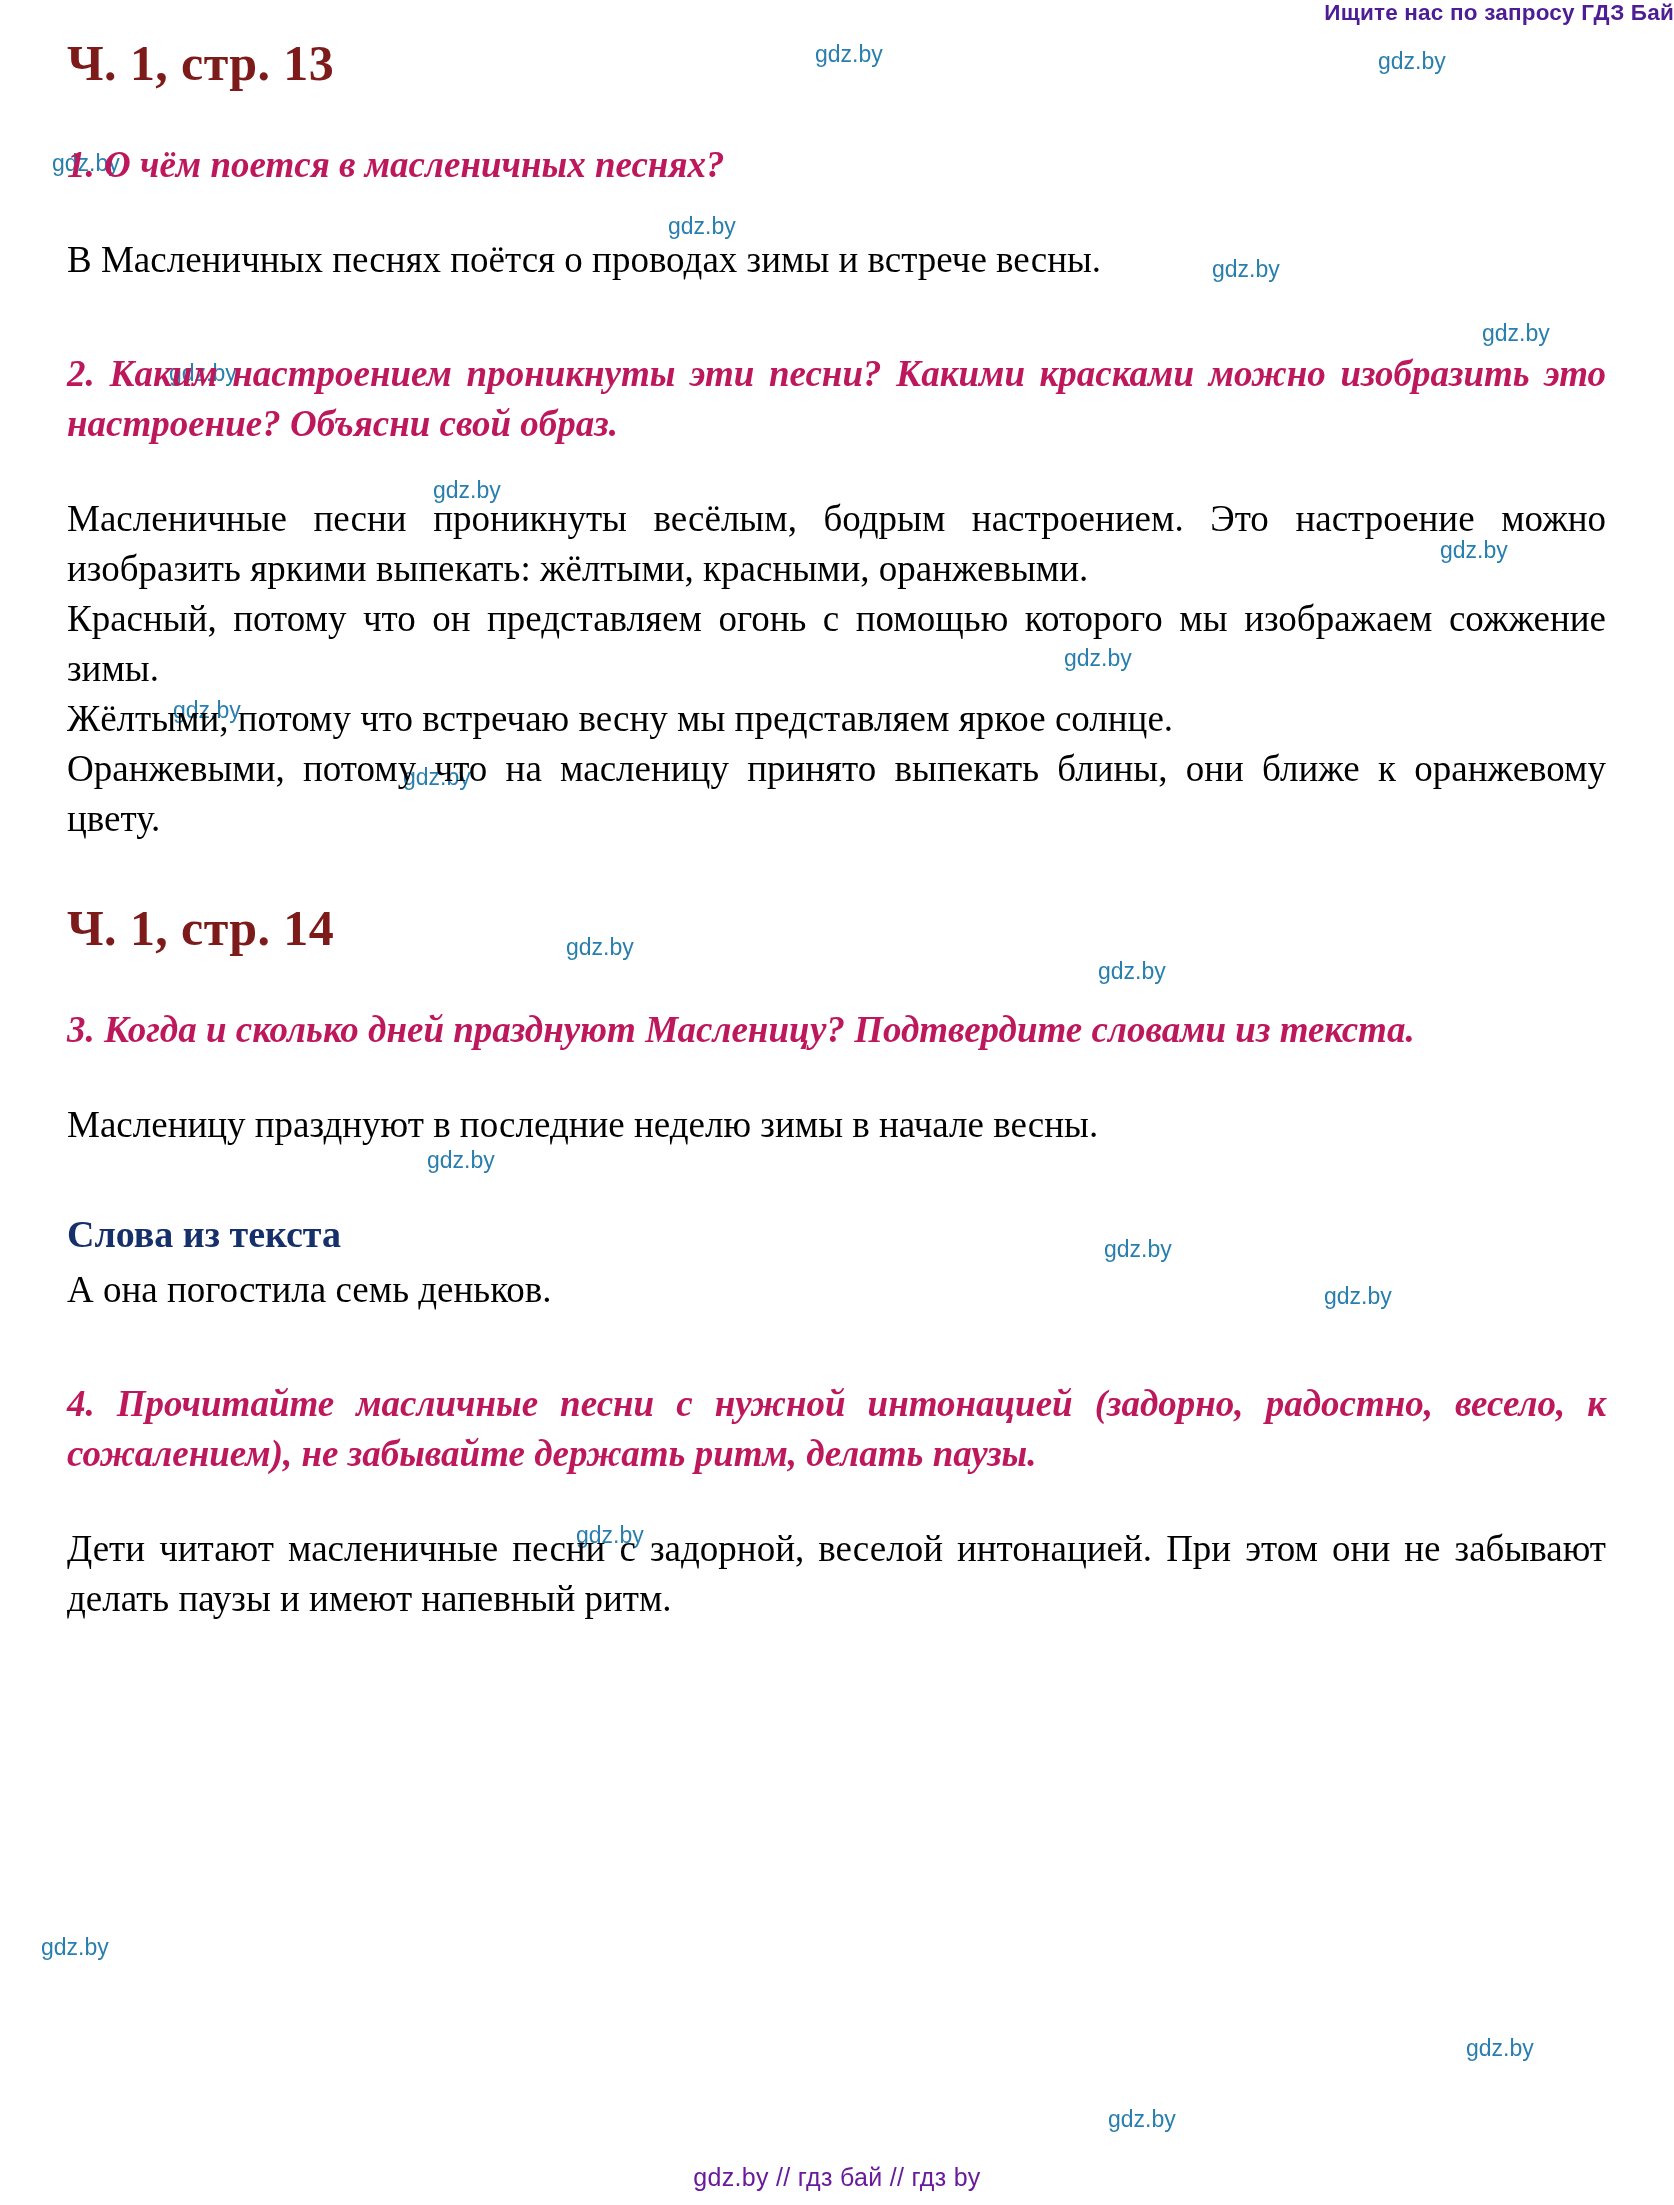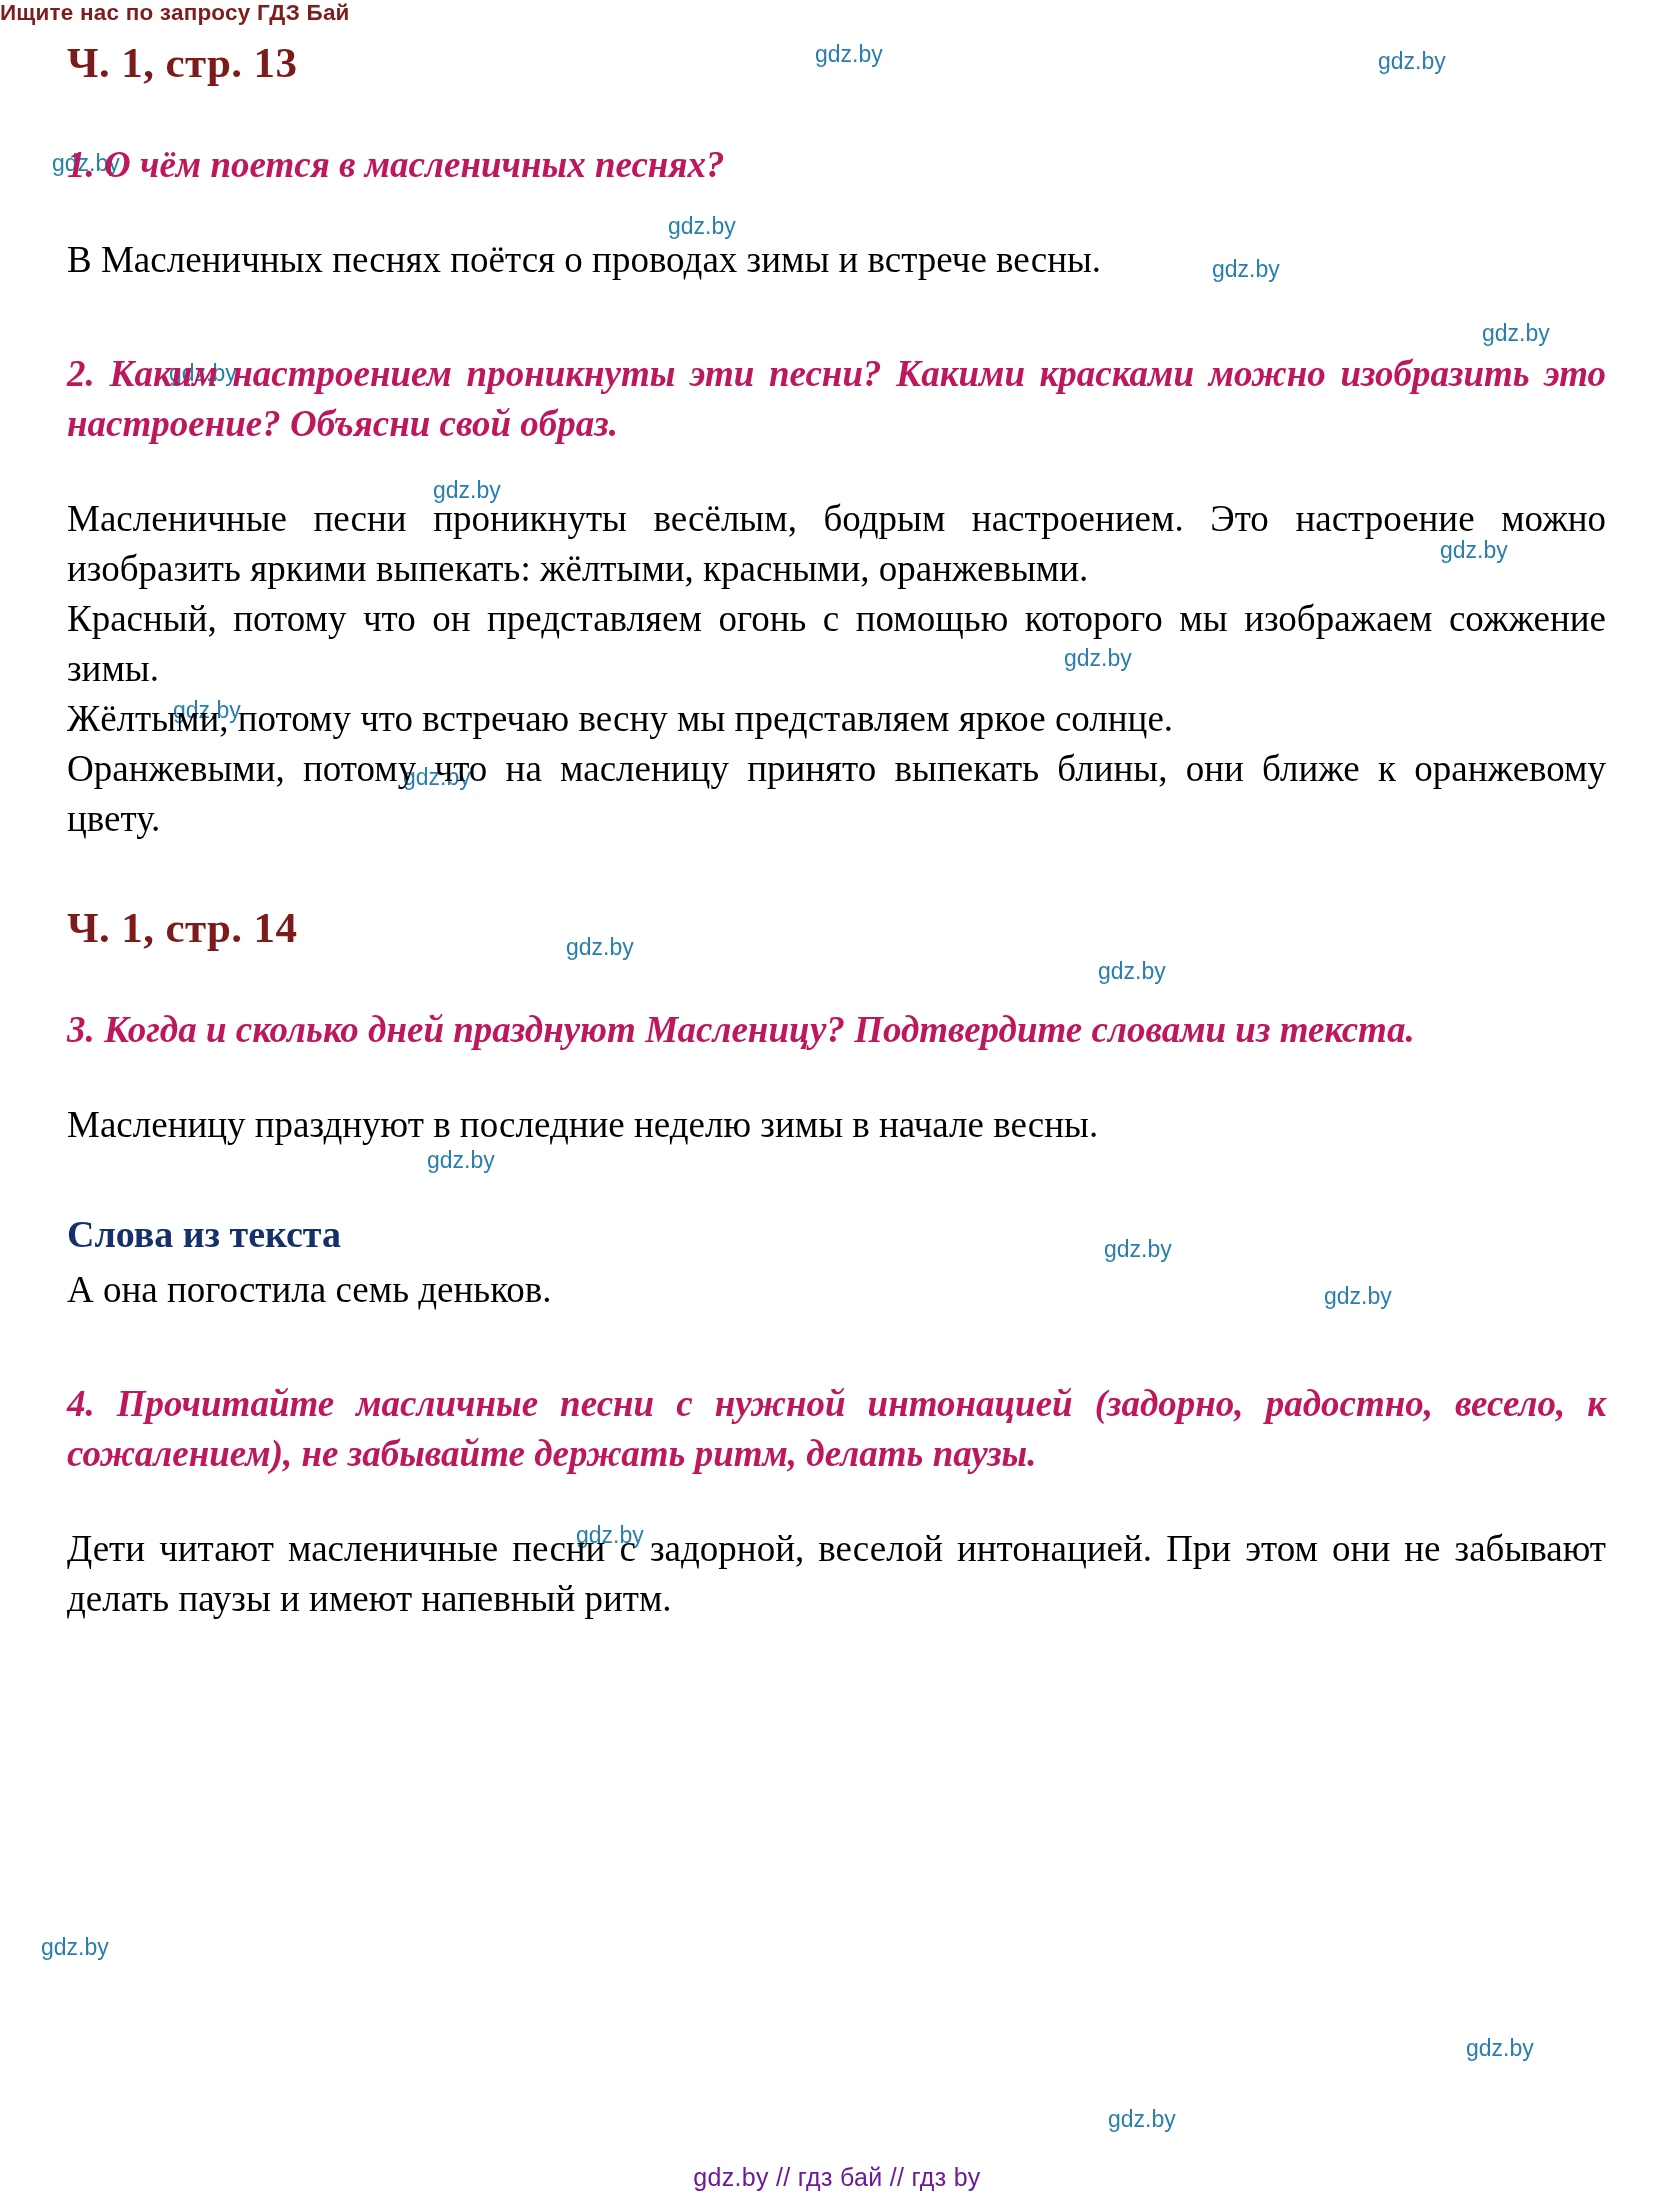--- a/index.html
+++ b/index.html
@@ -21,22 +21,22 @@
     overflow: hidden;
     box-sizing: border-box;
   }
 
   
   .promo-banner {
     position: absolute;
     top: 0px;
     left: 0;
     width: 100%;
-    text-align: left;
-    color: #7f1d1d;
+    text-align: right;
+    color: #4c1d95;
     font-family: "Liberation Sans", "DejaVu Sans", sans-serif;
     font-size: 22.5px;
     font-weight: 700;
     letter-spacing: 0.2px;
     line-height: 26px;
   }
 
   
   .wm {
     position: absolute;
@@ -54,21 +54,21 @@
     position: absolute;
     left: 67px;
     top: 0;
     width: 1539px;
   }
 
   .page-ref {
     color: #7d1a1a;
     font-family: "Liberation Serif", "DejaVu Serif", serif;
     font-weight: 700;
-    font-size: 43px;
+    font-size: 50px;
     line-height: 50px;
     letter-spacing: 0.4px;
   }
 
   .q {
     font-style: italic;
     font-weight: 700;
     font-size: 37px;
     line-height: 50px;
     text-align: justify;

